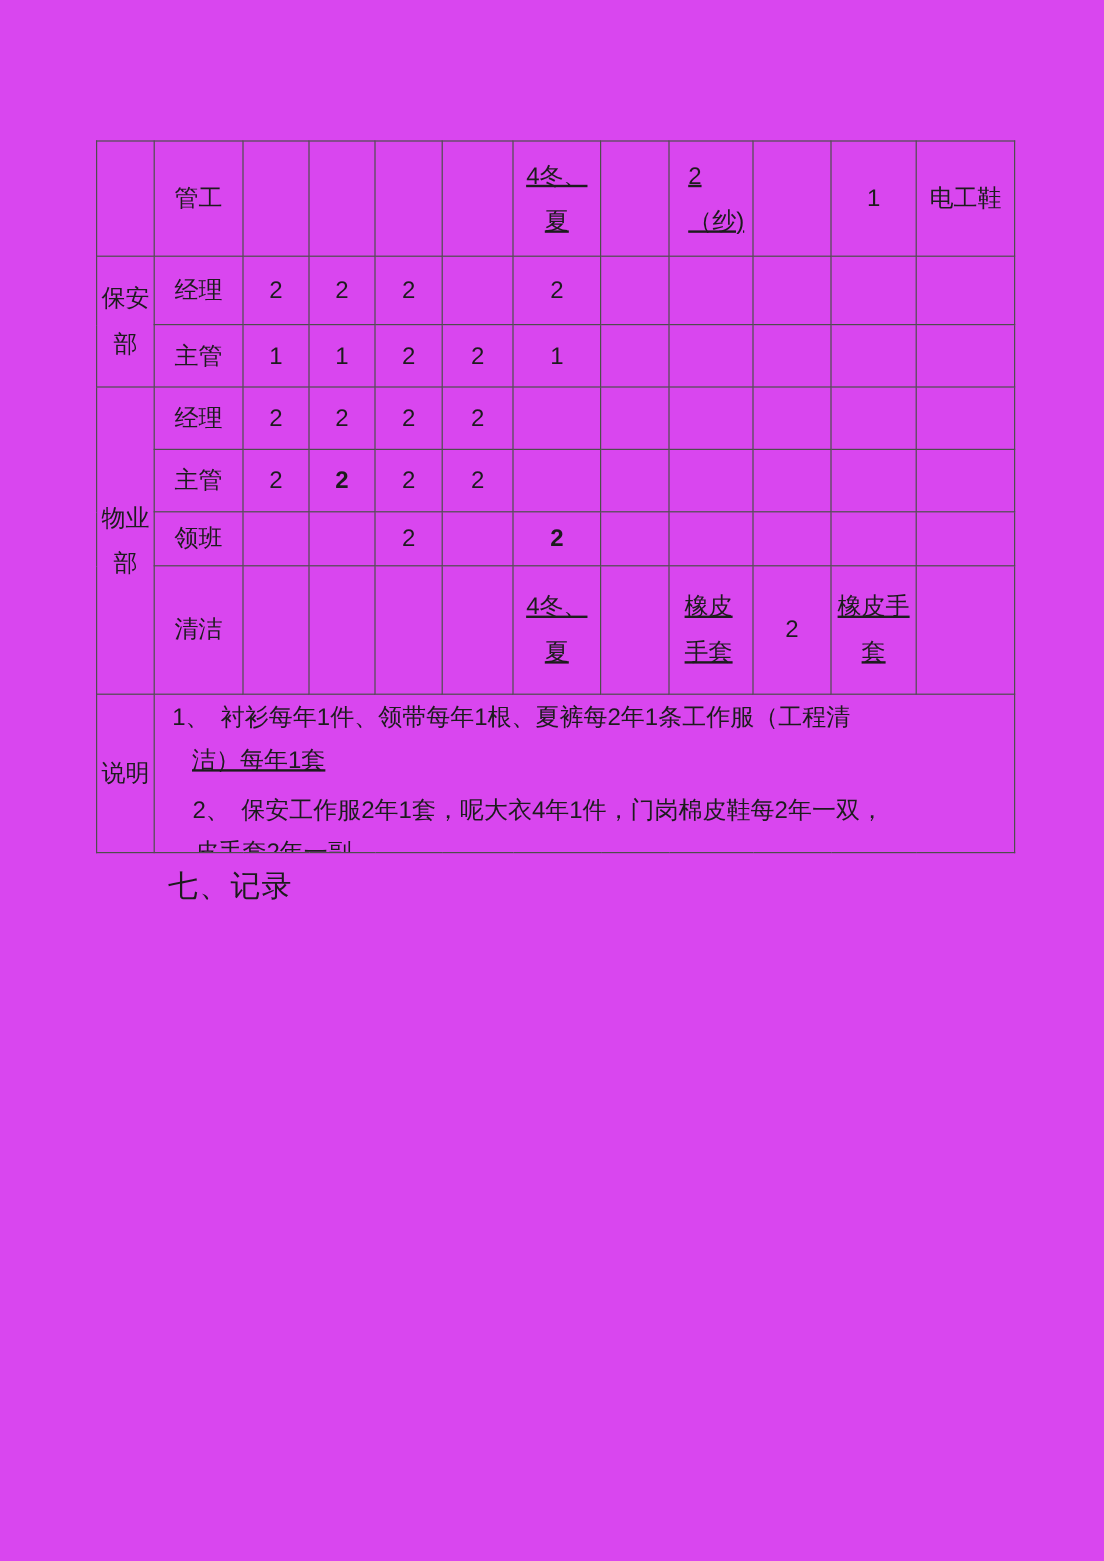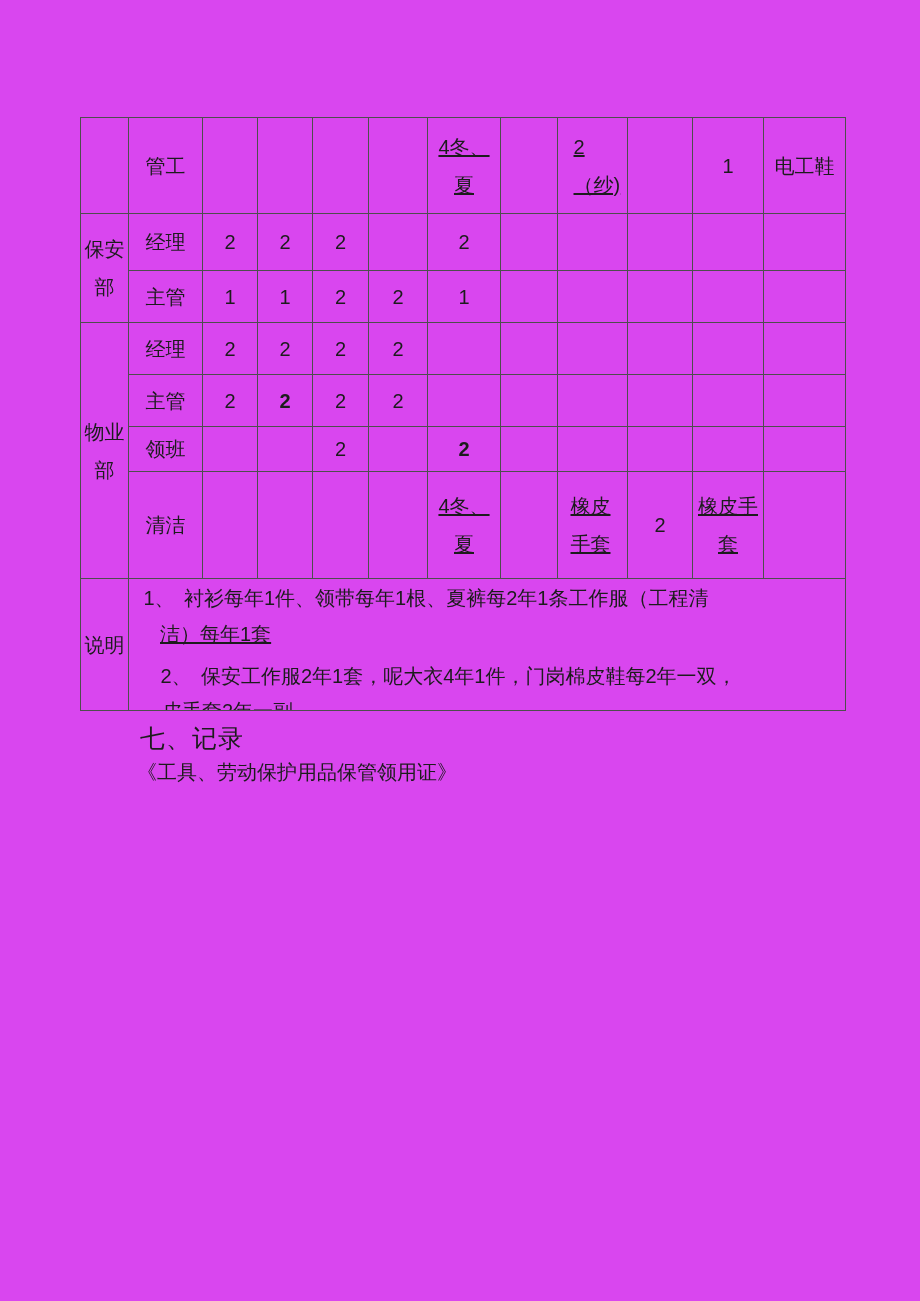--- a/index.html
+++ b/index.html
@@ -169,15 +169,14 @@
           <div class="note-line nl2">洁）每年1套</div>
           <div class="note-line nl3"><span class="note-num">2、</span><span>保安工作服2年1套，呢大衣4年1件，门岗棉皮鞋每2年一双，</span></div>
           <div class="note-line nl4">皮手套2年一副</div>
         </div>
       </td>
     </tr>
   </tbody>
     </table>
 
   <div class="section-heading">七、记录</div>
-  <div class="record-reference">《工具、劳动保护用品保管领用证》</div>
 
 </div>
 
 </body></html>

